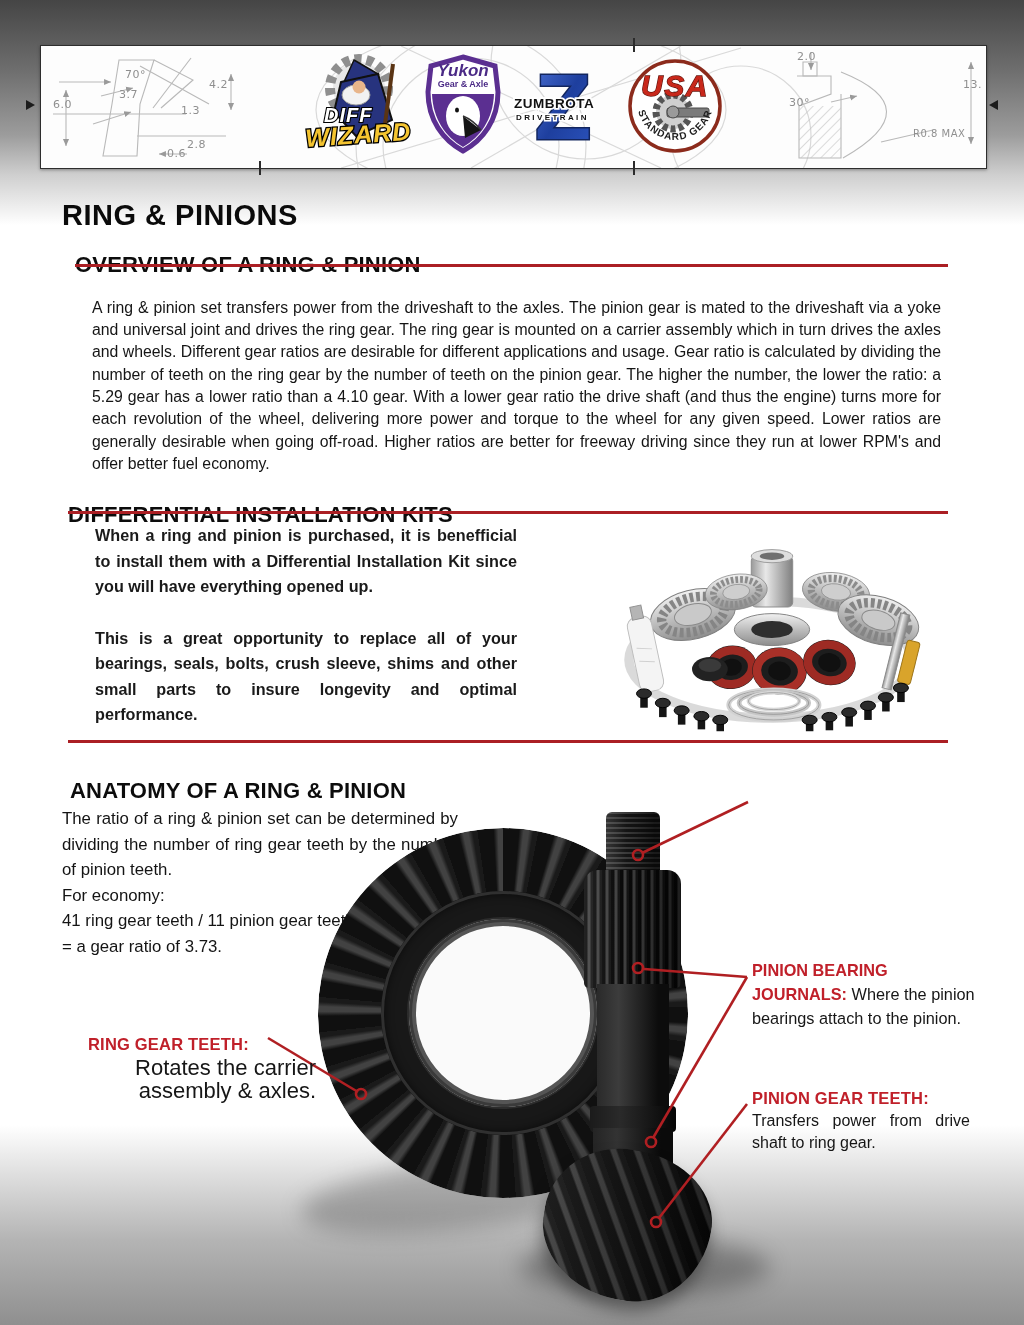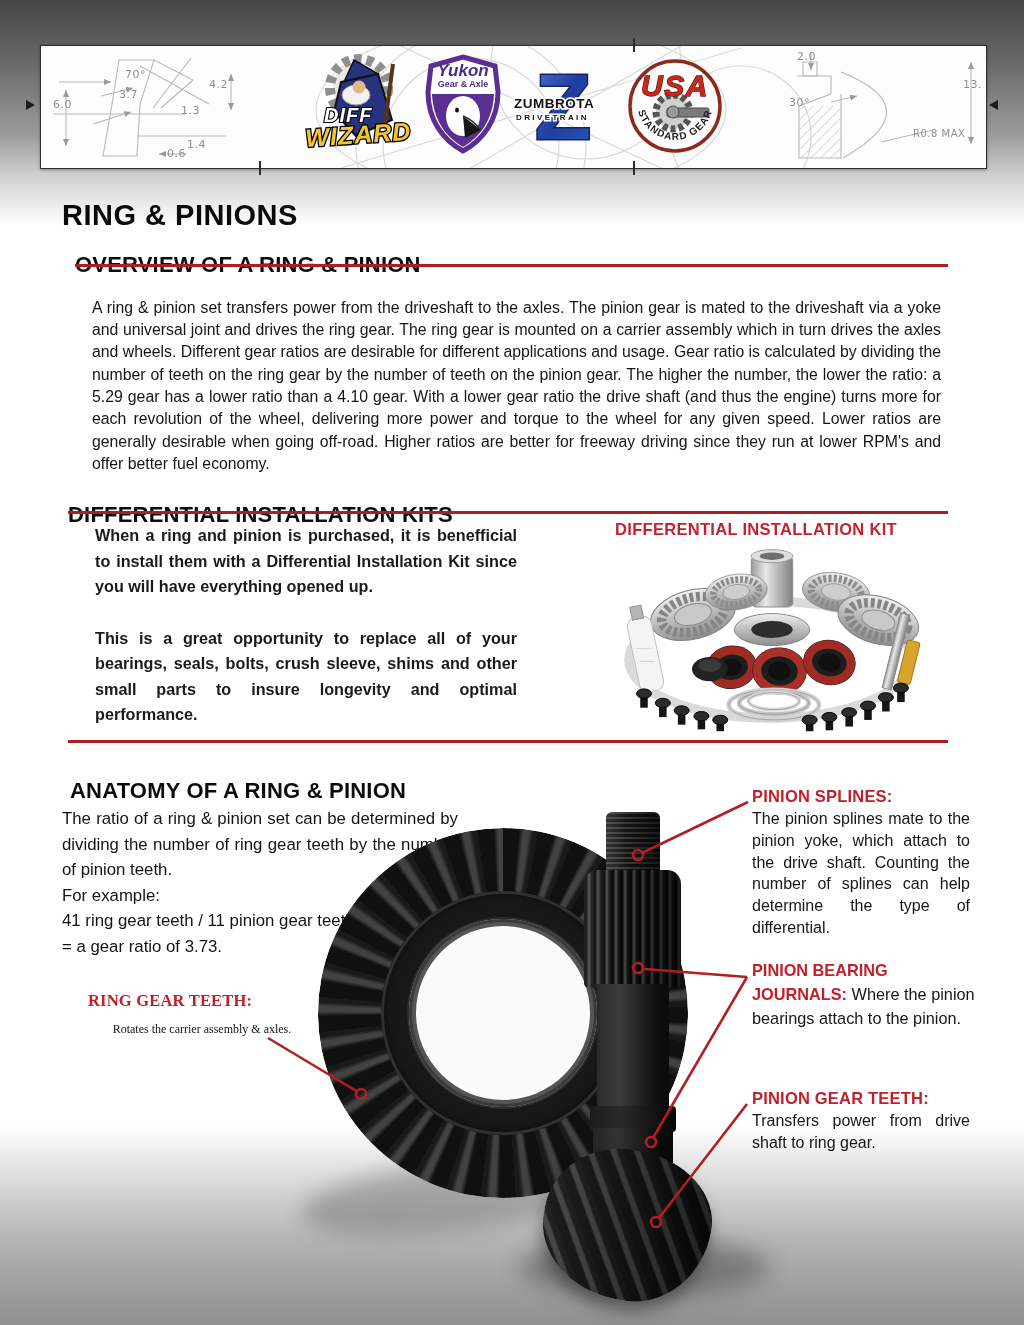--- a/index.html
+++ b/index.html
@@ -30,22 +30,22 @@
   .anatomy-intro{position:absolute;left:62px;top:806px;width:396px;font-size:16.8px;line-height:25.5px;text-align:justify;color:#141414;}
   .anatomy-intro p{margin:0;}
   .callout{position:absolute;}
   .callout h3{margin:0 0 2px 0;font-size:16.5px;font-weight:bold;color:#c0202a;letter-spacing:.2px;}
   .callout p{margin:0;font-size:16px;line-height:21.8px;text-align:justify;color:#161616;}
   .callout .inline-label{color:#c0202a;font-weight:bold;margin-top:12px;}
   .co-splines{left:752px;top:787px;width:218px;}
   .co-journals{left:752px;top:958px;width:234px;}
   .co-journals p{line-height:24px;font-size:16.3px;text-align:left;}
   .co-pteeth{left:752px;top:1089px;width:218px;}
-  .co-rteeth{left:88px;top:991px;width:228px;font-family:Liberation Serif, serif;}
-  .co-rteeth p{text-align:center;font-size:12px;line-height:32px;}
+  .co-rteeth{left:88px;top:1035px;width:228px;}
+  .co-rteeth p{text-align:right;font-size:22px;line-height:23px;}
   
   .ring-gear{position:absolute;left:318px;top:828px;width:370px;height:370px;}
   .ring-teeth{position:absolute;inset:0;border-radius:50%;
     background:repeating-conic-gradient(#101010 0deg 5deg,#424242 6.5deg 8deg,#1a1a1a 9.5deg 11deg);
     -webkit-mask:radial-gradient(closest-side,transparent 0 59%,#000 60% 100%);
     mask:radial-gradient(closest-side,transparent 0 59%,#000 60% 100%);
     box-shadow:0 8px 18px rgba(0,0,0,.25);}
   .ring-flange{position:absolute;inset:17%;border-radius:50%;background:#181818;box-shadow:inset 0 0 0 3px #303030, inset 0 0 12px #000;}
   .ring-hole{position:absolute;inset:24.5%;border-radius:50%;background:#fafafa;box-shadow:inset 0 0 0 3px #3a3a3a, inset 0 0 0 7px #555, 0 0 0 2px #2c2c2c;}
   .pinion-part{position:absolute;}
@@ -121,21 +121,21 @@
         <line x1="790" y1="56" x2="816" y2="50" marker-end="url(#ar)"></line>
         <line x1="840" y1="96" x2="892" y2="84"></line>
       </g>
     </svg>
 
     <span class="dim" style="left:12px;top:52px">6.0</span>
     <span class="dim" style="left:84px;top:22px">70°</span>
     <span class="dim" style="left:78px;top:42px">3.7</span>
     <span class="dim" style="left:168px;top:32px">4.2</span>
     <span class="dim" style="left:140px;top:58px">1.3</span>
-    <span class="dim" style="left:146px;top:92px">1.4</span>
+    <span class="dim" style="left:146px;top:92px">2.8</span>
     <span class="dim" style="left:126px;top:101px">0.6</span>
     <span class="dim" style="left:756px;top:4px">2.0</span>
     <span class="dim" style="left:748px;top:50px">30°</span>
     <span class="dim" style="left:922px;top:32px">13.</span>
     <span class="dim" style="left:872px;top:82px;font-size:10px">R0.8 MAX</span>
 
     <div class="logo" style="left:255px;top:6px;width:118px;height:110px">
       <svg viewBox="0 0 118 108" width="118" height="108">
         <circle cx="63" cy="36" r="26" fill="#dedede" opacity=".7"></circle>
         <circle cx="63" cy="36" r="29" fill="none" stroke="#8f8f8f" stroke-width="10" stroke-dasharray="7 5"></circle>
@@ -203,21 +203,20 @@
   <h2 class="sec-head" style="left:75px;top:234px">OVERVIEW OF A RING &amp; PINION</h2>
   <div class="red-rule" style="left:75px;top:264px;width:873px"></div>
   <p class="body-text overview-body">A ring &amp; pinion set transfers power from the driveshaft to the axles. The pinion gear is mated to the driveshaft via a yoke and universal joint and drives the ring gear. The ring gear is mounted on a carrier assembly which in turn drives the axles and wheels. Different gear ratios are desirable for different applications and usage. Gear ratio is calculated by dividing the number of teeth on the ring gear by the number of teeth on the pinion gear. The higher the number, the lower the ratio: a 5.29 gear has a lower ratio than a 4.10 gear. With a lower gear ratio the drive shaft (and thus the engine) turns more for each revolution of the wheel, delivering more power and torque to the wheel for any given speed. Lower ratios are generally desirable when going off-road. Higher ratios are better for freeway driving since they run at lower RPM's and offer better fuel economy.</p>
 
   <h2 class="sec-head" style="left:68px;top:484px">DIFFERENTIAL INSTALLATION KITS</h2>
   <div class="red-rule" style="left:68px;top:511px;width:880px"></div>
   <div class="kits-col">
     <p>When a ring and pinion is purchased, it is benefficial to install them with a Differential Installation Kit since you will have everything opened up.</p>
     <p>This is a great opportunity to replace all of your bearings, seals, bolts, crush sleeve, shims and other small parts to insure longevity and optimal performance.</p>
   </div>
-  <div class="kit-label">DIFFERENTIAL INSTALLATION KIT</div>
 
   <svg class="kit-img" viewBox="0 0 340 200">
     <defs>
       <linearGradient id="met" x1="0" y1="0" x2="0" y2="1">
         <stop offset="0" stop-color="#f1f1f1"></stop>
           <stop offset=".5" stop-color="#bdbdbd"></stop>
           <stop offset="1" stop-color="#8d8d8d"></stop>
       </linearGradient>
       <linearGradient id="met2" x1="0" y1="0" x2="1" y2="0">
         <stop offset="0" stop-color="#9a9a9a"></stop>
@@ -341,21 +340,21 @@
           <ellipse cy="-4" rx="8" ry="5" fill="#2b2b2b" stroke="#000"></ellipse>
         </g>
     </g>
   </svg>
 
   <div class="red-rule" style="left:68px;top:740px;width:880px"></div>
   <h2 class="sec-head" style="left:70px;top:760px">ANATOMY OF A RING &amp; PINION</h2>
 
   <div class="anatomy-intro">
     <p>The ratio of a ring &amp; pinion set can be determined by dividing the number of ring gear teeth by the number of pinion teeth.</p>
-    <p>For example:</p>
+    <p>For economy:</p>
     <p>41 ring gear teeth / 11 pinion gear teeth</p>
     <p>= a gear ratio of 3.73.</p>
   </div>
 
   <div class="shadow-blob sh1"></div>
   <div class="shadow-blob sh2"></div>
   <div class="ring-gear">
     <div class="ring-teeth"></div>
     <div class="ring-flange"></div>
     <div class="ring-hole"></div>
@@ -375,24 +374,20 @@
       <line x1="747" y1="1104" x2="659" y2="1218"></line>
       <line x1="268" y1="1038" x2="358" y2="1092"></line>
       <circle cx="638" cy="855" r="5"></circle>
       <circle cx="638" cy="968" r="5"></circle>
       <circle cx="651" cy="1142" r="5"></circle>
       <circle cx="656" cy="1222" r="5"></circle>
       <circle cx="361" cy="1094" r="5"></circle>
     </g>
   </svg>
 
-  <div class="callout co-splines">
-    <h3>PINION SPLINES:</h3>
-    <p>The pinion splines mate to the pinion yoke, which attach to the drive shaft. Counting the number of splines can help determine the type of differential.</p>
-  </div>
   <div class="callout co-journals">
     <p><span class="inline-label">PINION BEARING JOURNALS:</span> <span>Where the pinion bearings attach to the pinion.</span></p>
   </div>
   <div class="callout co-pteeth">
     <h3>PINION GEAR TEETH:</h3>
     <p>Transfers power from drive shaft to ring gear.</p>
   </div>
   <div class="callout co-rteeth">
     <h3>RING GEAR TEETH:</h3>
     <p>Rotates the carrier assembly &amp; axles.</p>

